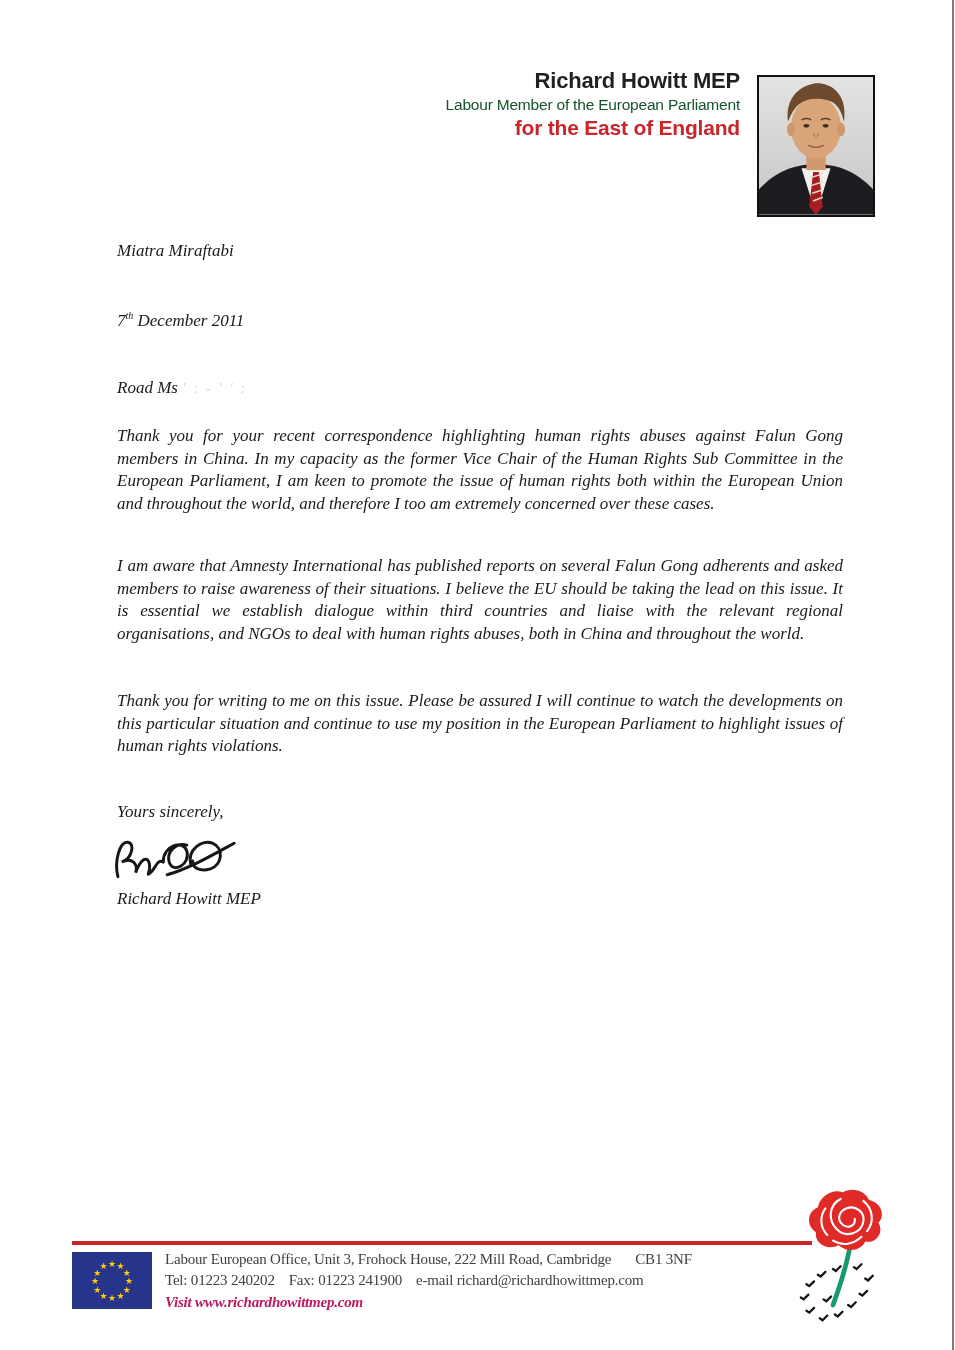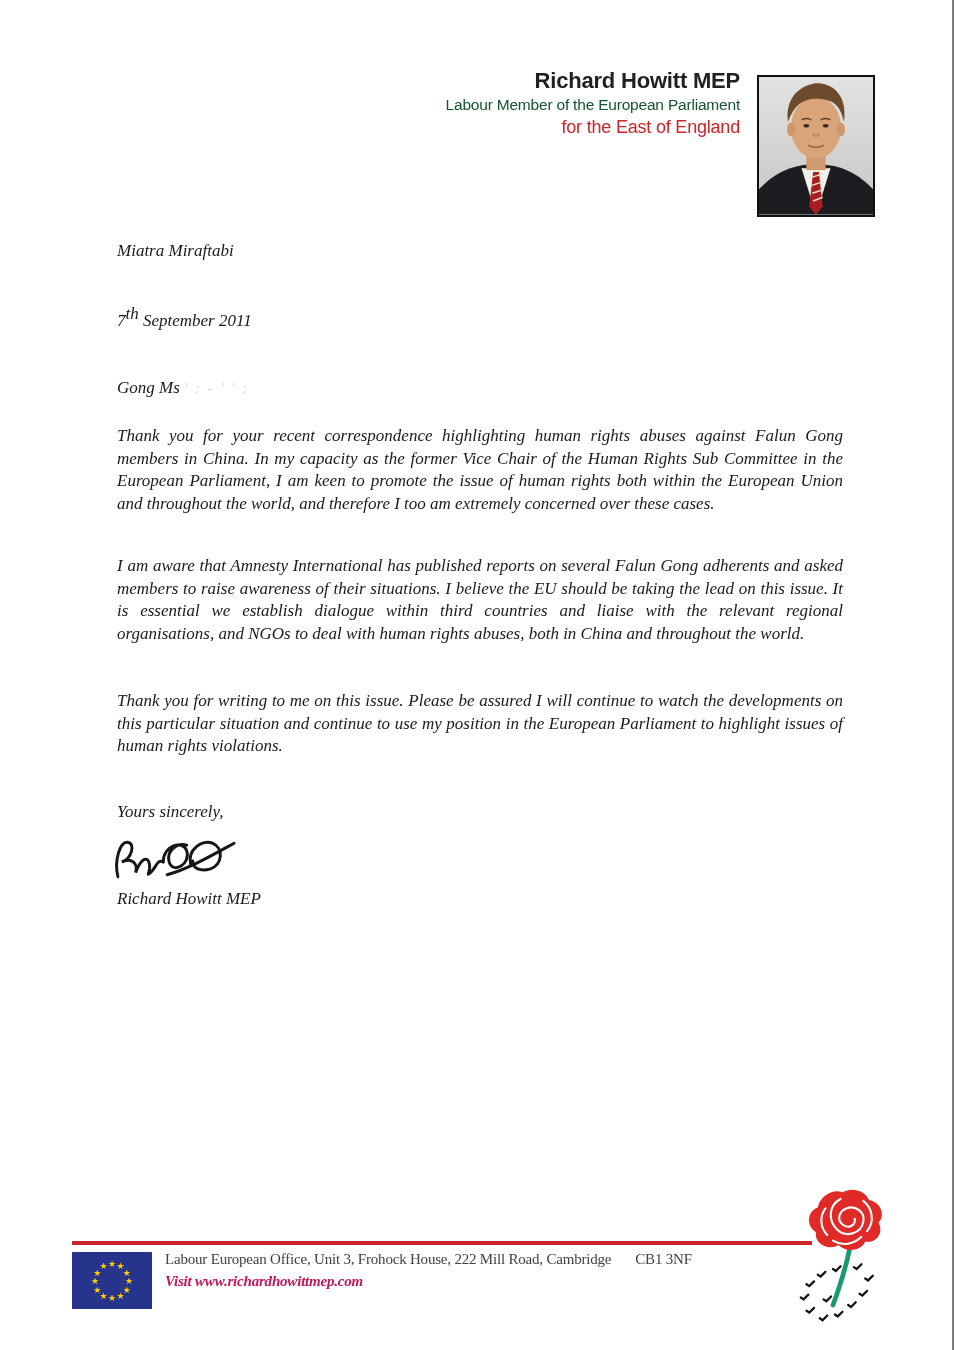--- a/index.html
+++ b/index.html
@@ -8,29 +8,29 @@
     font-family:"Liberation Serif", serif;color:#1c1c1c;
   }
   
   .scan-edge{position:absolute;top:0;right:1px;width:2px;height:1350px;background:#7d7d7d;}
 
   
   .lh-text{position:absolute;left:200px;top:68px;width:540px;text-align:right;
            font-family:"Liberation Sans", sans-serif;letter-spacing:-0.2px;}
   .lh-name{font-size:22px;font-weight:700;color:#231f20;line-height:26px;}
   .lh-sub{font-size:15.5px;color:#14532d;line-height:22px;}
-  .lh-region{font-size:18px;font-weight:400;line-height:23px;}
+  .lh-region{font-size:21px;font-weight:700;line-height:23px;}
   .photo-frame{position:absolute;left:757px;top:75px;width:118px;height:142px;
                border:2px solid #111;background:#d9d9d7;box-sizing:border-box;}
   .photo-frame svg{display:block;width:100%;height:100%;}
 
   
   .blk{position:absolute;left:117px;width:726px;font-size:17px;line-height:22.6px;color:#1a1a1a;font-style:italic;}
   .para{text-align:justify;}
-  sup{font-size:17px;vertical-align:super;line-height:0;}
+  sup{font-size:10px;vertical-align:super;line-height:0;}
   .redacted{opacity:0.28;color:#6a6a6a;filter:blur(0.6px);letter-spacing:2px;font-size:15px;}
 
   .signature{position:absolute;left:112px;top:831px;width:128px;height:52px;}
   .signature svg{display:block;width:100%;height:100%;}
 
   
   .footer-line{position:absolute;left:72px;top:1241px;width:740px;height:4px;background:#c9252b;}
   .eu-flag{position:absolute;left:72px;top:1252px;width:80px;height:57px;}
   .footer-text{position:absolute;left:165px;top:1249px;width:620px;
                font-family:Liberation Serif, serif;font-size:15px;color:#414042;
@@ -80,23 +80,23 @@
       <ellipse cx="49" cy="50" rx="3" ry="1.8" fill="#3c2c20"></ellipse>
       <ellipse cx="69" cy="50" rx="3" ry="1.8" fill="#3c2c20"></ellipse>
       <path d="M44,44 C47,42 52,42 54,44 M64,44 C66,42 71,42 74,44" stroke="#5a3c22" stroke-width="1.4" fill="none"></path>
       <path d="M56,58 C58,62 60,62 62,58" stroke="#b07b4e" stroke-width="1.4" fill="none"></path>
       <path d="M51,70 C55,73 63,73 67,70" stroke="#9c5c44" stroke-width="1.6" fill="none"></path>
     </svg>
   </div>
 
   <div class="blk" style="top:240px;">Miatra Miraftabi</div>
 
-  <div class="blk" style="top:310px;"><span>7</span><sup>th</sup><span> September 2011</span></div>
+  <div class="blk" style="top:310px;"><span>7</span><sup>th</sup><span> December 2011</span></div>
 
-  <div class="blk" style="top:377px;"><span>Gong Ms</span> <span class="redacted">' : - ' ' :</span></div>
+  <div class="blk" style="top:377px;"><span>Road Ms</span> <span class="redacted">' : - ' ' :</span></div>
 
   <div class="blk para" style="top:425px;">Thank you for your recent correspondence highlighting human rights abuses against Falun Gong members in China. In my capacity as the former Vice Chair of the Human Rights Sub Committee in the European Parliament, I am keen to promote the issue of human rights both within the European Union and throughout the world, and therefore I too am extremely concerned over these cases.</div>
   <div class="blk para" style="top:555px;">I am aware that Amnesty International has published reports on several Falun Gong adherents and asked members to raise awareness of their situations. I believe the EU should be taking the lead on this issue. It is essential we establish dialogue within third countries and liaise with the relevant regional organisations, and NGOs to deal with human rights abuses, both in China and throughout the world.</div>
   <div class="blk" style="top:801px;">Yours sincerely,</div>
 
   <div class="blk para" style="top:690px;">Thank you for writing to me on this issue. Please be assured I will continue to watch the developments on this particular situation and continue to use my position in the European Parliament to highlight issues of human rights violations.</div>
 
   <div class="signature">
     <svg viewBox="0 0 130 52">
       <g fill="none" stroke="#161616" stroke-width="3" stroke-linecap="round">
@@ -127,20 +127,21 @@
           <text x="25.3" y="40.5">★</text>
         <text x="23" y="32">★</text>
           <text x="25.3" y="23.5">★</text>
           <text x="31.5" y="17.3">★</text>
       </g>
     </svg>
   </div>
 
   <div class="footer-text">
     <div class="footer-row"><span>Labour European Office, Unit 3, Frohock House, 222 Mill Road, Cambridge</span><span style="margin-left: 10px;">CB1 3NF</span></div>
+    <div class="footer-row"><span>Tel: 01223 240202</span><span>Fax: 01223 241900</span><span>e-mail richard@richardhowittmep.com</span></div>
     <div class="footer-visit">Visit www.richardhowittmep.com</div>
   </div>
 
   <div class="rose">
     <svg viewBox="0 0 95 155">
 
       <path d="M56,62 C52,84 46,102 38,124" stroke="#169a6e" stroke-width="5" fill="none" stroke-linecap="round"></path>
 
       <path d="M48,5 C58,-1 72,3 76,13 C88,15 94,29 86,37 C92,47 84,59 72,57 C68,67 52,69 44,61 C32,67 18,59 20,47 C10,41 10,25 22,21 C24,9 38,1 48,5 Z" fill="#e02a28"></path>
       <g fill="none" stroke="#ffffff" stroke-width="2.2" stroke-linecap="round">

